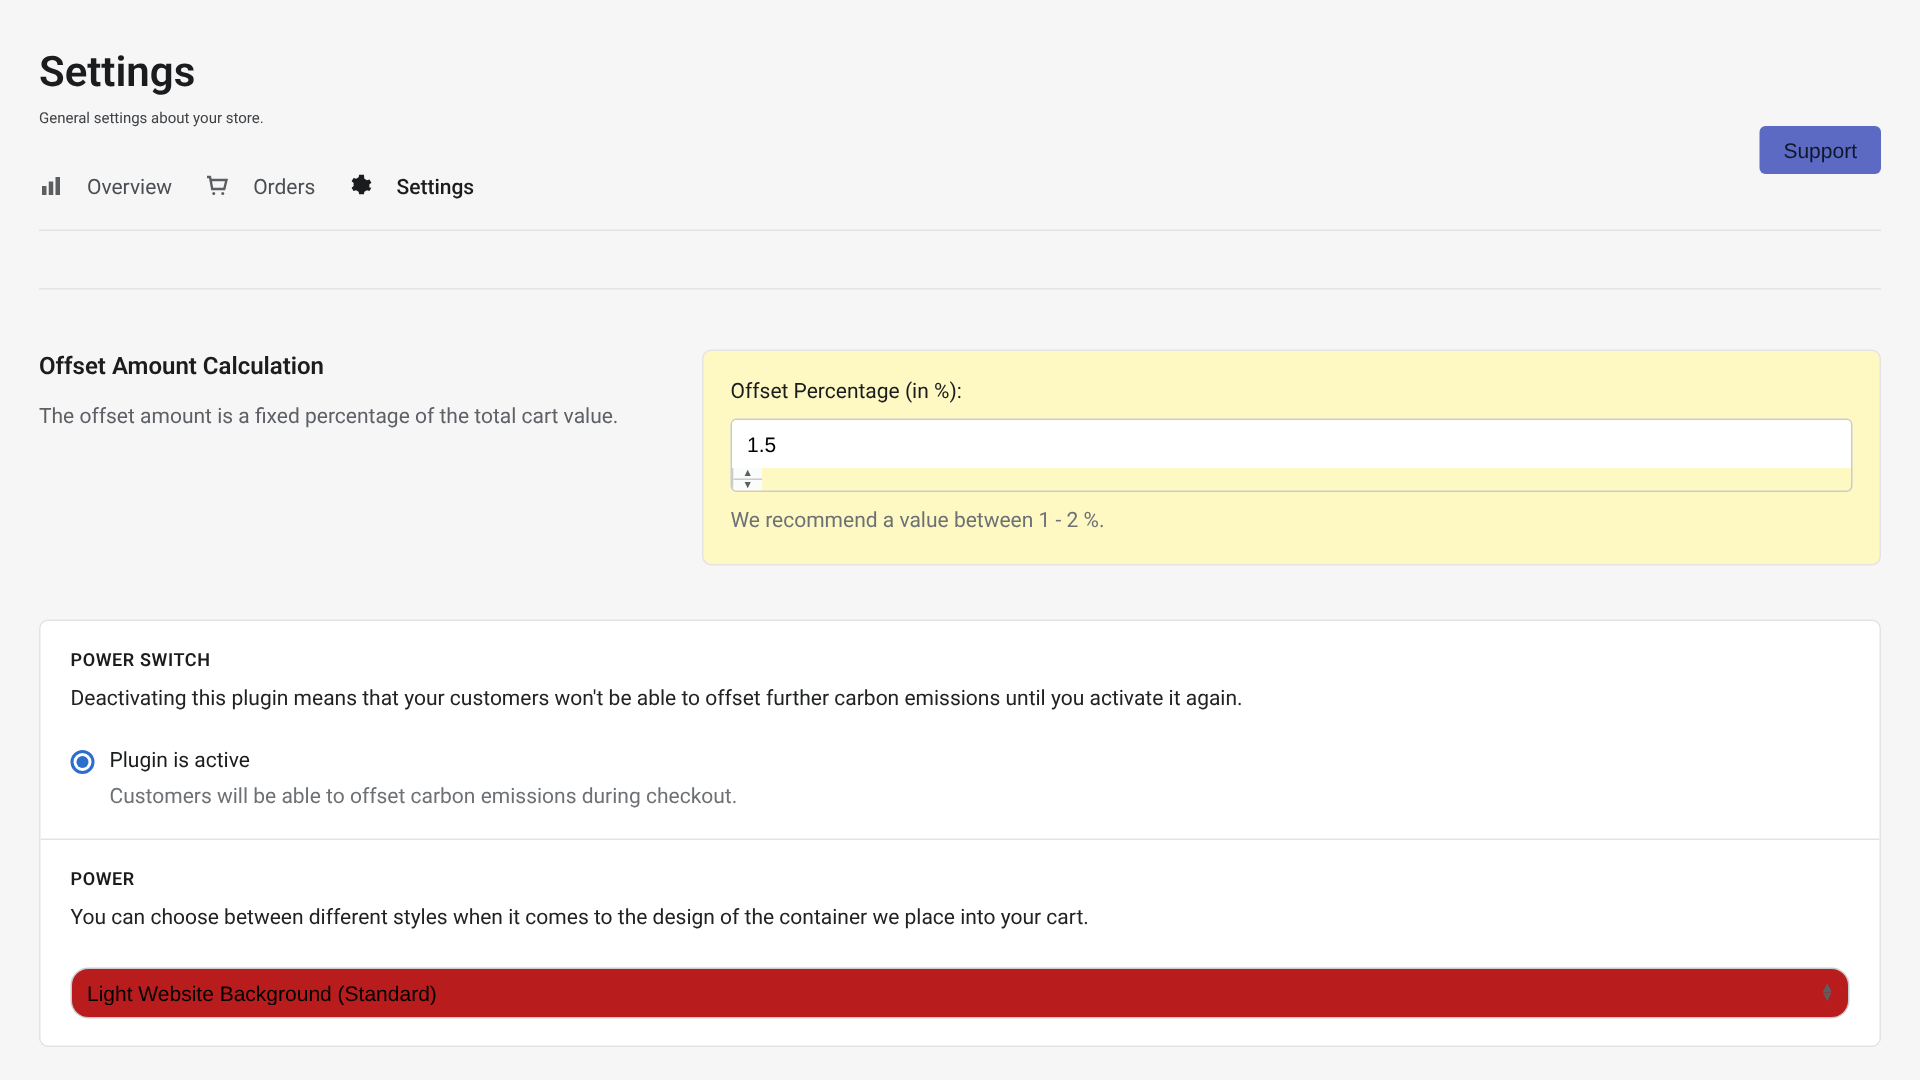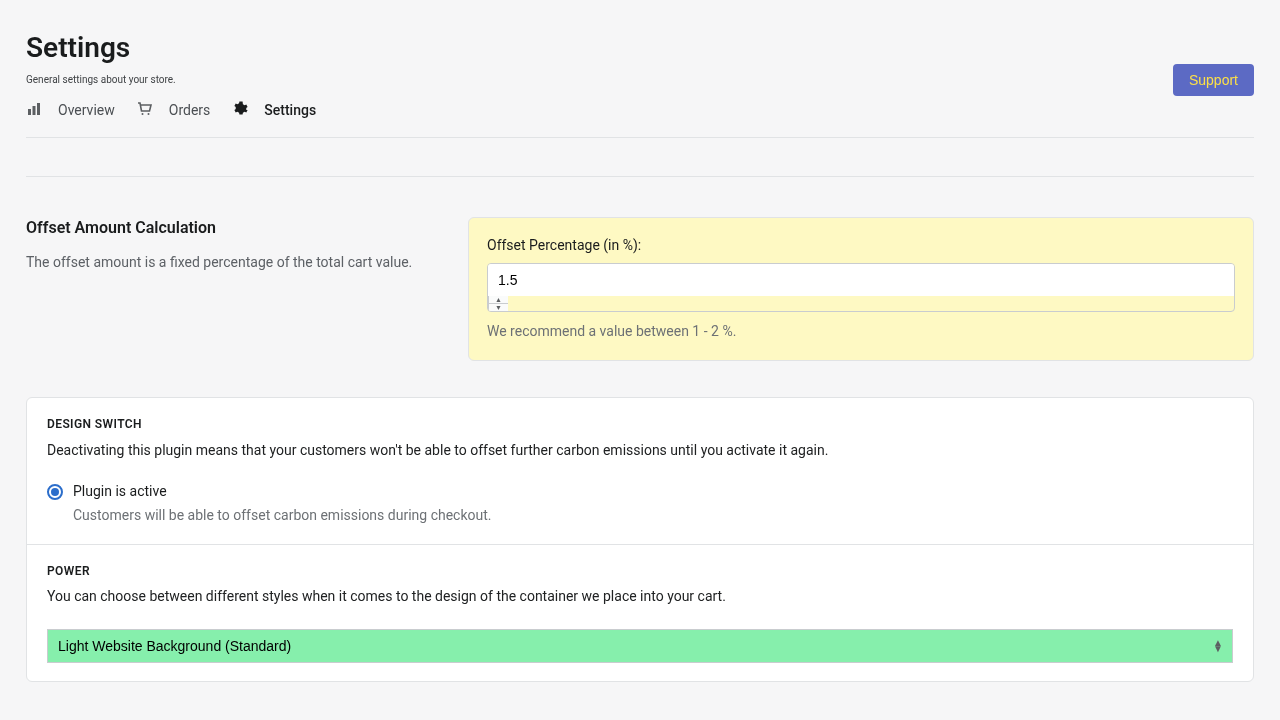--- a/index.html
+++ b/index.html
@@ -26,27 +26,27 @@
     color: #1a1c1d;
     margin-bottom: 6px;
   }
   .page-subtitle {
     color: #3f4245;
     font-size: 10px;
     margin-bottom: 14px;
   }
   .support-btn {
     background: #5c6ac4;
-    color: #fde047;
+    color: #0f172a;
     border: none;
     border-radius: 4px;
     padding: 8px 16px;
     font-size: 14px;
     cursor: pointer;
-    margin-top: 36px;
+    margin-top: 56px;
   }
   .tabs {
     display: flex;
     gap: 22px;
     align-items: center;
     border-bottom: 1px solid #e1e3e5;
     padding-bottom: 14px;
     margin-bottom: 38px;
   }
   .tab {
@@ -194,24 +194,24 @@
   .radio-text .r-sub {
     font-size: 14px;
     color: #6d7175;
   }
   .select-wrap {
     position: relative;
   }
   .select-wrap select {
     width: 100%;
     border: 1px solid #c9cccf;
-    border-radius: 0;
+    border-radius: 12px;
     padding: 8px 30px 8px 10px;
     font-size: 14px;
-    background: #86efac;
+    background: #b91c1c;
     appearance: none;
     -webkit-appearance: none;
     cursor: pointer;
   }
   .select-caret {
     position: absolute;
     right: 10px;
     top: 50%;
     transform: translateY(-50%);
     pointer-events: none;
@@ -280,21 +280,21 @@
           <button>▼</button>
         </div>
       </div>
       <div class="hint">We recommend a value between 1 - 2 %.</div>
     </div>
   </div>
 
   <div class="full-card">
 
     <div class="full-section">
-      <div class="section-heading">DESIGN SWITCH</div>
+      <div class="section-heading">POWER SWITCH</div>
       <div class="section-desc">Deactivating this plugin means that your customers won't be able to offset further carbon emissions until you activate it again.</div>
       <div class="radio-row">
         <div class="radio-item">
           <div class="radio-circle checked"></div>
           <div class="radio-text">
             <div class="r-label">Plugin is active</div>
             <div class="r-sub">Customers will be able to offset carbon emissions during checkout.</div>
           </div>
         </div>
       </div>

